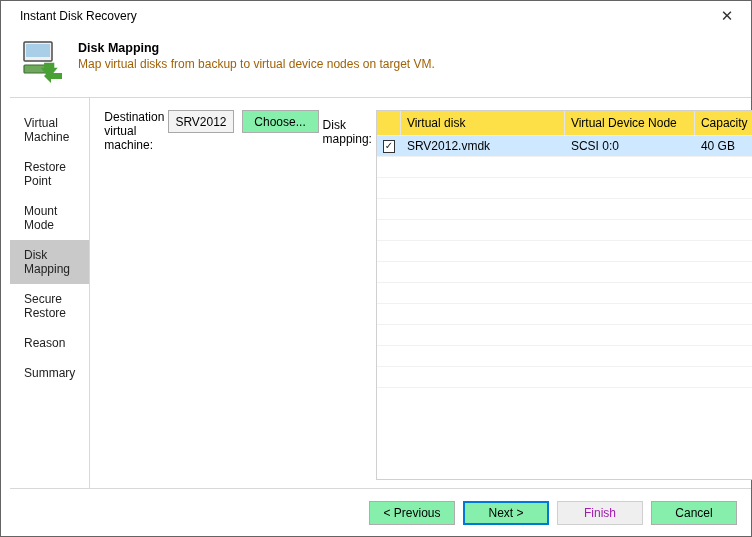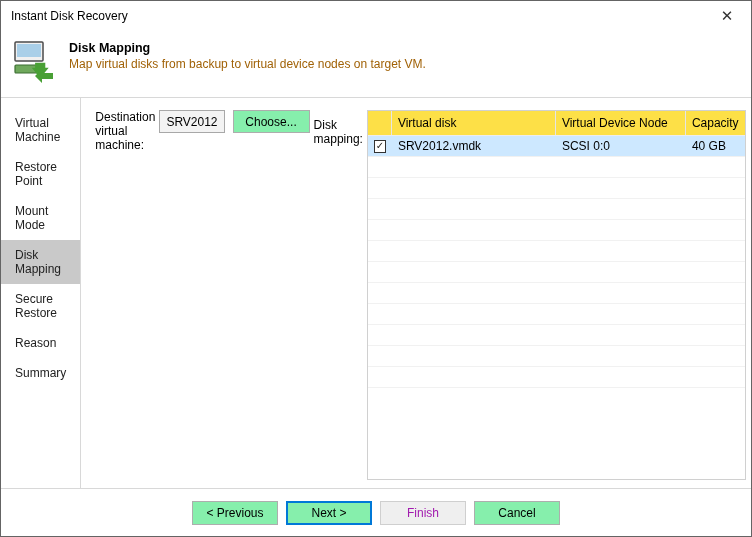--- a/index.html
+++ b/index.html
@@ -1,17 +1,17 @@
 <!DOCTYPE html>
 <html><head>
   <meta charset="utf-8">
   <style>
     * { box-sizing: border-box; margin: 0; padding: 0; }
     body { font-family: "Segoe UI", Tahoma, sans-serif; font-size: 12px; background: #fff; color: #000; }
-    .window { width: 752px; height: 537px; border: 1px solid #646464; display: flex; flex-direction: column; background: #fff; }
+    .window { width: 752px; height: 537px; border: 1px solid #646464; display: flex; flex-direction: column; background: #fff; padding-left: 9px; }
     .titlebar { height: 30px; display: flex; align-items: center; justify-content: space-between; padding: 0 4px 0 10px; font-size: 12px; }
     .titlebar-close { width: 40px; height: 24px; display: flex; align-items: center; justify-content: center; font-size: 15px; font-family: Arial; color: #333; }
     .header { display: flex; align-items: flex-start; padding: 8px 12px 12px 12px; gap: 14px; border-bottom: 1px solid #d8d8d8; }
     .header-icon { width: 42px; height: 46px; position: relative; flex-shrink: 0; }
     .header-text { padding-top: 2px; }
     .header-title { font-weight: bold; font-size: 12.5px; margin-bottom: 2px; }
     .header-subtitle { font-size: 12px; color: #a16207; }
     .body { flex: 1; display: flex; min-height: 0; }
     .sidebar { width: 192px; border-right: 1px solid #d8d8d8; padding-top: 10px; background: #fff; }
     .sidebar-item { padding: 8px 14px; font-size: 12px; color: #222; cursor: default; }
@@ -35,21 +35,21 @@
     .grid-row { display: flex; height: 21px; align-items: center; font-size: 12px; border-bottom: 1px solid #f1f1f1; }
     .grid-row.selected { background: #cde8ff; }
     .gc { padding: 0 6px; display: flex; align-items: center; height: 100%; }
     .gc0 { width: 24px; justify-content: center; }
     .gc1 { width: 164px; }
     .gc2 { width: 130px; }
     .gc3 { flex: 1; }
     .checkbox { width: 13px; height: 13px; border: 1px solid #333; background: #fff; display: flex; align-items: center; justify-content: center; font-size: 10px; line-height: 1; color: #222; }
     .side-buttons { display: flex; flex-direction: column; gap: 6px; }
     .empty-row { height: 21px; border-bottom: 1px solid #f1f1f1; }
-    .footer { height: 48px; border-top: 1px solid #d8d8d8; display: flex; align-items: center; justify-content: center; gap: 8px; padding: 0 14px; }
+    .footer { height: 48px; border-top: 1px solid #d8d8d8; display: flex; align-items: center; justify-content: flex-end; gap: 8px; padding: 0 14px; }
     .footer .btn { width: 86px; height: 24px; }
     .btn.primary { border: 1px solid #0078d7; outline: 1px solid #0078d7; outline-offset: -2px; }
   </style>
 </head>
 <body>
 
 <div class="window">
   <div class="titlebar">
     <span>Instant Disk Recovery</span>
     <div class="titlebar-close">✕</div>

